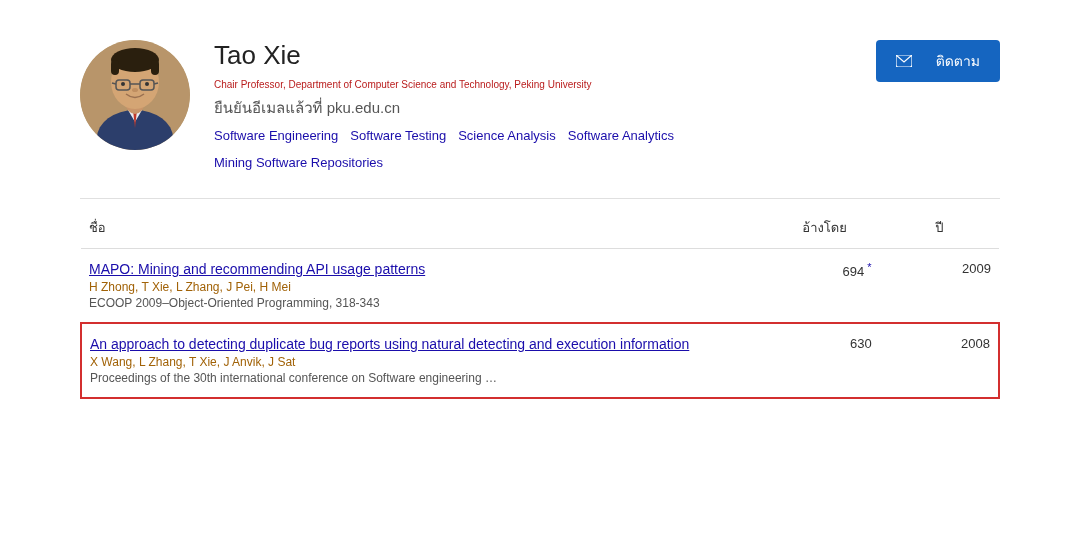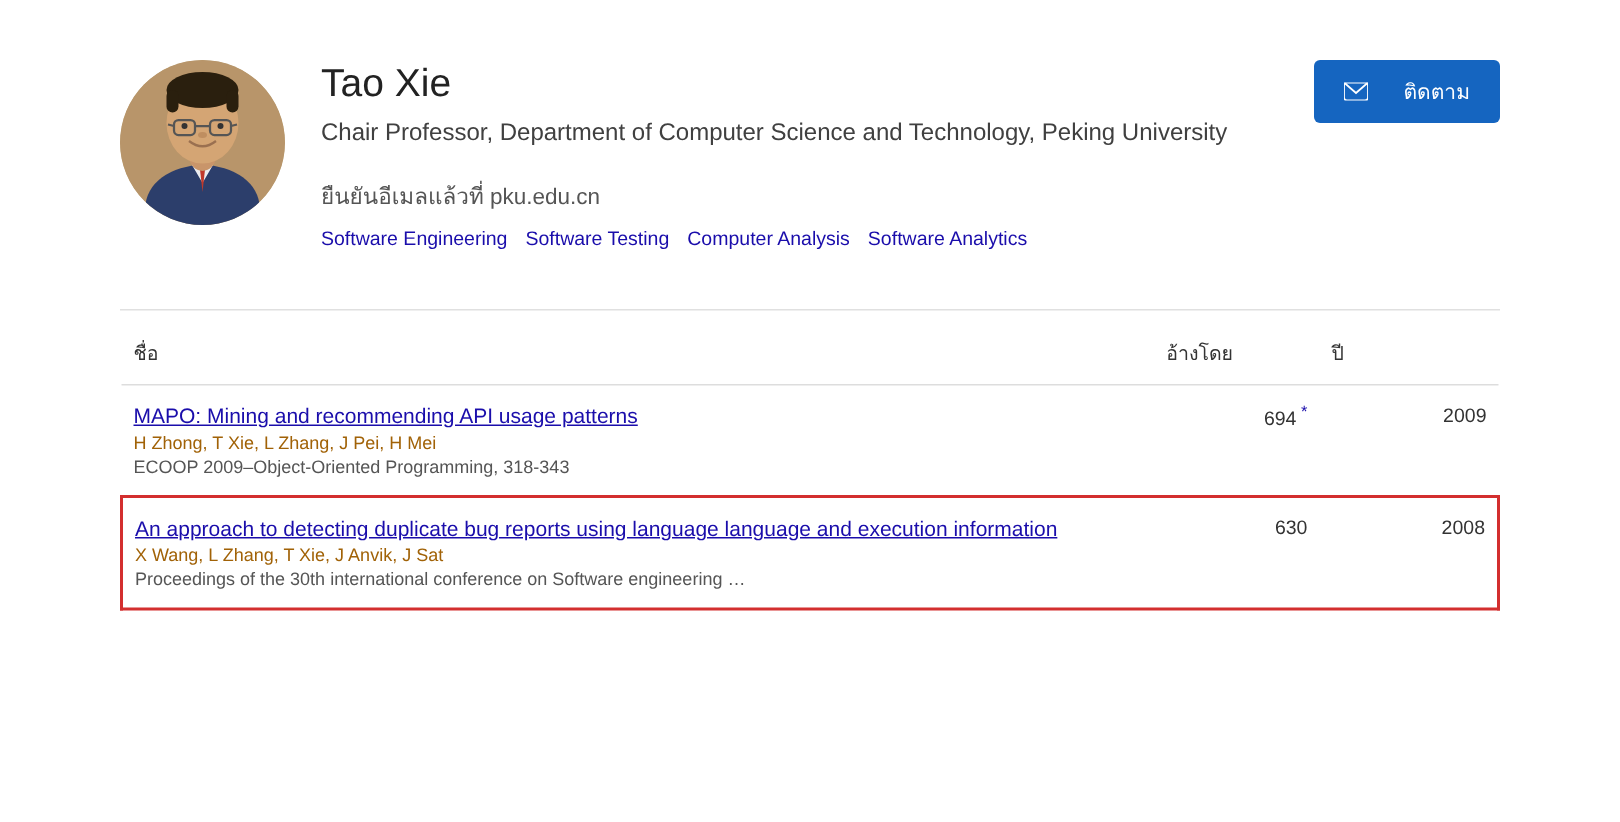--- a/index.html
+++ b/index.html
@@ -13,21 +13,21 @@
       max-width: 1000px;
       margin: 0 auto;
       padding: 20px 40px;
     }
 
     
     .profile-section {
       display: flex;
       align-items: flex-start;
       gap: 24px;
-      padding: 20px 0 40px 0;
+      padding: 20px 0 28px 0;
       border-bottom: 1px solid #e0e0e0;
     }
     .avatar-container {
       flex-shrink: 0;
     }
     .avatar-img {
       width: 110px;
       height: 110px;
       border-radius: 50%;
       background: #c0a880;
@@ -40,23 +40,23 @@
     .profile-info {
       flex: 1;
     }
     .profile-name {
       font-size: 26px;
       font-weight: 400;
       color: #222;
       margin-bottom: 6px;
     }
     .profile-title {
-      font-size: 16px;
-      color: #404040;
-      margin-bottom: 18px;
+      font-size: 10px;
+      color: #b91c1c;
+      margin-bottom: 4px;
       line-height: 1.5;
     }
     .profile-email {
       font-size: 15px;
       color: #555;
       margin-bottom: 8px;
     }
     .profile-tags {
       display: flex;
       flex-wrap: wrap;
@@ -94,21 +94,21 @@
       border-bottom: 1px solid #ddd;
     }
     .papers-table th {
       text-align: left;
       padding: 10px 8px;
       font-size: 13px;
       font-weight: 500;
       color: #333;
     }
     .papers-table th.right {
-      text-align: left;
+      text-align: center;
     }
     .col-name { width: 75%; }
     .col-cited { width: 12%; text-align: right; }
     .col-year { width: 13%; text-align: right; }
 
     .papers-table tbody tr {
       border-bottom: 1px solid #eee;
     }
     .papers-table tbody tr:last-child {
       border: 2px solid #d32f2f;
@@ -200,22 +200,23 @@
 
     <div class="profile-info">
       <div class="profile-name">Tao Xie</div>
       <div class="profile-title">
         <span>Chair Professor, Department of Computer Science and Technology, Peking University</span>
       </div>
       <div class="profile-email">ยืนยันอีเมลแล้วที่ pku.edu.cn</div>
       <div class="profile-tags">
         <a class="profile-tag" href="#">Software Engineering</a>
         <a class="profile-tag" href="#">Software Testing</a>
-        <a class="profile-tag" href="#">Computer Analysis</a>
+        <a class="profile-tag" href="#">Science Analysis</a>
         <a class="profile-tag" href="#">Software Analytics</a>
+        <a class="profile-tag" href="#">Mining Software Repositories</a>
       </div>
     </div>
 
     <button class="follow-btn">
       <svg width="16" height="12" viewBox="0 0 16 12" fill="none" xmlns="http://www.w3.org/2000/svg">
         <rect x="0" y="0" width="16" height="12" rx="2" stroke="white" stroke-width="1.2" fill="none"></rect>
         <polyline points="0,0 8,7 16,0" stroke="white" stroke-width="1.2" fill="none"></polyline>
       </svg>
       <span>ติดตาม</span>
     </button>
@@ -235,21 +236,21 @@
             <td>
               <a class="paper-title" href="#">MAPO: Mining and recommending API usage patterns</a>
               <div class="paper-authors">H Zhong, T Xie, L Zhang, J Pei, H Mei</div>
               <div class="paper-venue">ECOOP 2009–Object-Oriented Programming, 318-343</div>
             </td>
             <td class="td-cited">694<span class="cited-star"> *</span></td>
             <td class="td-year">2009</td>
           </tr>
           <tr>
             <td>
-              <a class="paper-title" href="#">An approach to detecting duplicate bug reports using language language and execution information</a>
+              <a class="paper-title" href="#">An approach to detecting duplicate bug reports using natural detecting and execution information</a>
               <div class="paper-authors">X Wang, L Zhang, T Xie, J Anvik, J Sat</div>
               <div class="paper-venue">Proceedings of the 30th international conference on Software engineering …</div>
             </td>
             <td class="td-cited">630</td>
             <td class="td-year">2008</td>
           </tr>
         </tbody>
     </table>
   </div>
 

